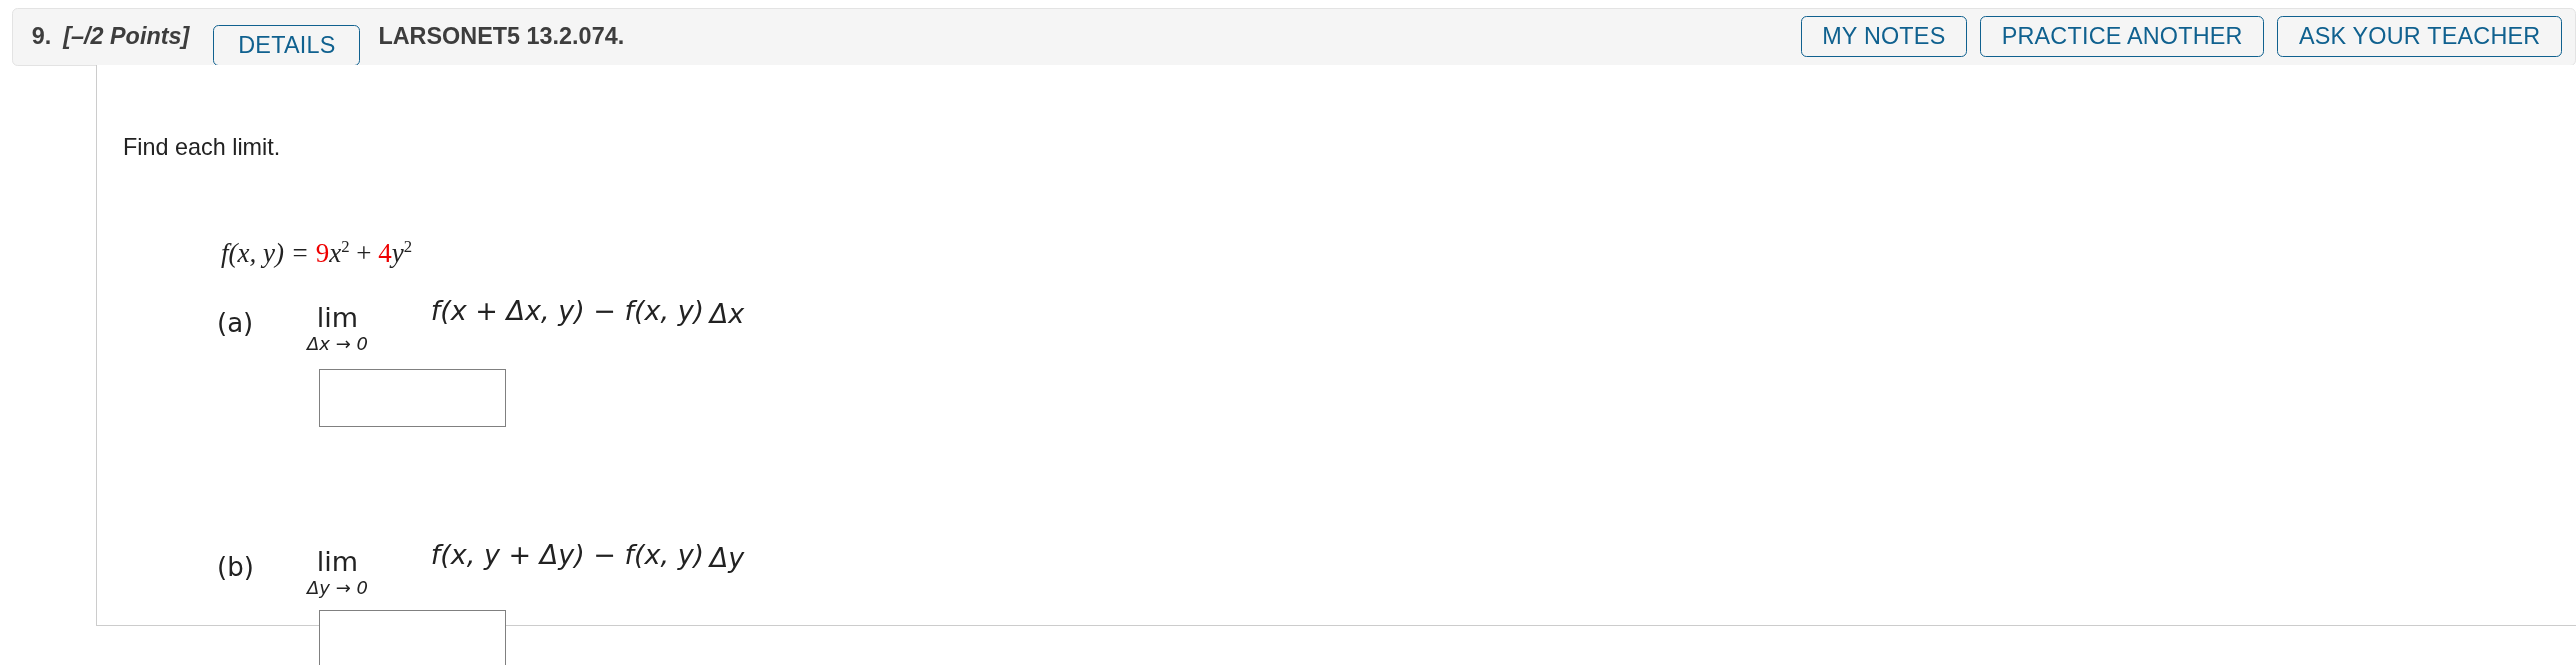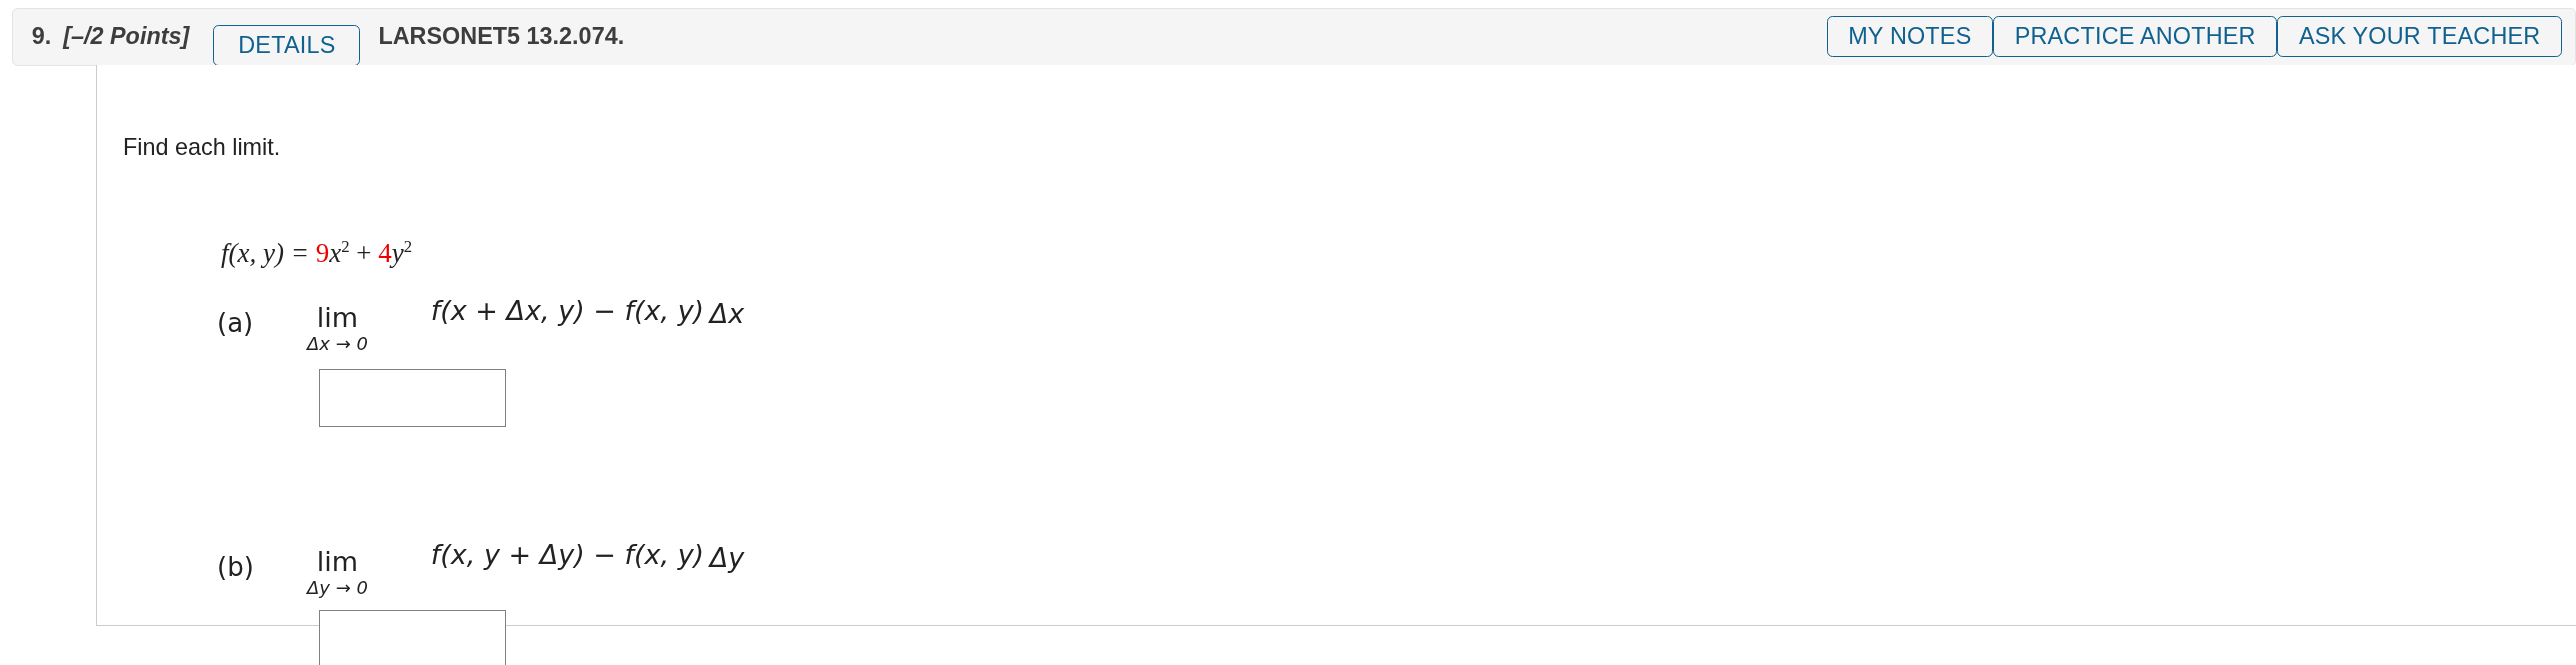--- a/index.html
+++ b/index.html
@@ -33,20 +33,21 @@
     display: flex;
     align-items: center;
     padding-left: 18.7px;
     flex: 0 0 auto;
   }
   .header-right {
     display: flex;
     align-items: center;
     margin-left: auto;
     padding-right: 13px;
+    gap: 13px;
   }
   .q-number {
     font-size: 23.4px;
     font-weight: bold;
     color: #3d3d3d;
     letter-spacing: 0px;
     white-space: nowrap;
   }
   .q-points {
     font-size: 23.4px;

